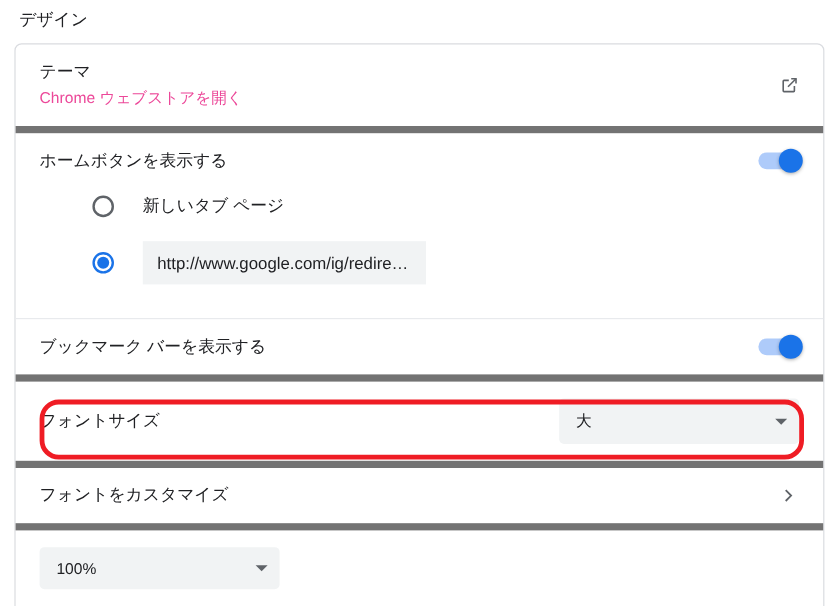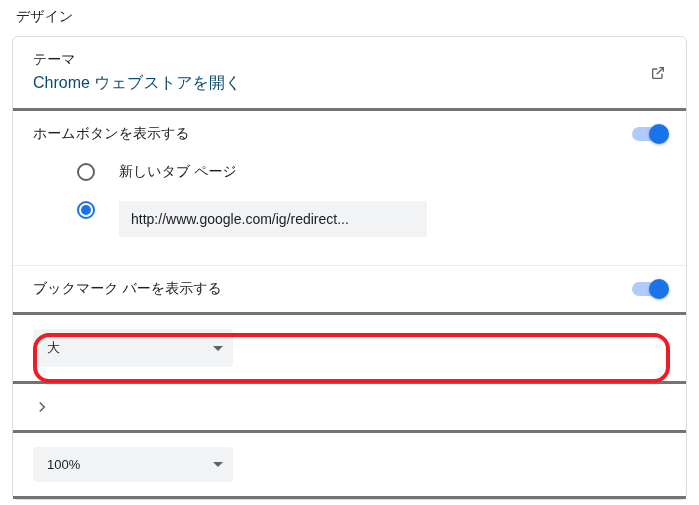--- a/index.html
+++ b/index.html
@@ -18,27 +18,27 @@
   }
   .card {
     border: 1px solid #dadce0;
     border-radius: 6px;
     margin: 0 12px 10px;
   }
   .row {
     display: flex;
     align-items: center;
     padding: 14px 20px;
-    border-bottom: 3px solid #737373;
+    border-bottom: 6px solid #737373;
     position: relative;
   }
   .row:last-child { border-bottom: none; }
   .row-main { flex: 1; }
   .row-title { font-size: 14px; color: #202124; }
-  .row-sub { font-size: 16px; color: #0c4a6e; margin-top: 4px; }
+  .row-sub { font-size: 13px; color: #ec4899; margin-top: 4px; }
   .external-icon {
     color: #5f6368;
     display: flex;
     align-items: center;
   }
   .external-icon svg { width: 16px; height: 16px; }
   .toggle {
     position: relative;
     width: 34px;
     height: 14px;
@@ -53,20 +53,21 @@
     width: 20px;
     height: 20px;
     border-radius: 50%;
     background: #1a73e8;
     box-shadow: 0 1px 3px rgba(0,0,0,0.3);
   }
   .toggle.on .knob { right: -3px; }
   .radio-group { padding: 4px 20px 18px; border-bottom: 1px solid #e8eaed;}
   .radio-item {
     display: flex;
+    align-items: center;
     padding: 10px 0;
   }
   .radio-circle {
     width: 18px; height: 18px;
     border-radius: 50%;
     border: 2px solid #5f6368;
     margin: 0 24px 0 44px;
     flex-shrink: 0;
     display:flex; align-items:center; justify-content:center;
   }
@@ -79,21 +80,21 @@
     border-radius: 50%;
     background: #1a73e8;
   }
   .radio-label { font-size: 14px; color: #202124; }
   .url-field {
     background: #f1f3f4;
     border-radius: 0;
     padding: 10px 12px;
     font-size: 14px;
     color: #202124;
-    width: 308px;
+    width: 236px;
     white-space: nowrap;
     overflow: hidden;
     text-overflow: ellipsis;
   }
   .highlight {
     position: absolute;
     border: 4px solid #ef1c24;
     border-radius: 16px;
     left: 20px;
     right: 16px;
@@ -168,27 +169,33 @@
   <div class="row">
     <div class="row-main">
       <div class="row-title">ブックマーク バーを表示する</div>
     </div>
     <div class="toggle on">
         <div class="knob"></div>
       </div>
   </div>
 
   <div class="row">
+    <div class="row-main">
+      <div class="row-title">フォントサイズ</div>
+    </div>
     <div class="select-box">
       <span>大</span>
       <span class="dropdown-caret"></span>
     </div>
   </div>
 
   <div class="row">
+    <div class="row-main">
+      <div class="row-title">フォントをカスタマイズ</div>
+    </div>
     <span class="chevron">
       <svg viewBox="0 0 24 24" fill="none" stroke="currentColor" stroke-width="2">
           <polyline points="9 6 15 12 9 18"></polyline>
         </svg>
     </span>
   </div>
 
   <div class="row">
     <div class="select-box">
       <span>100%</span>

